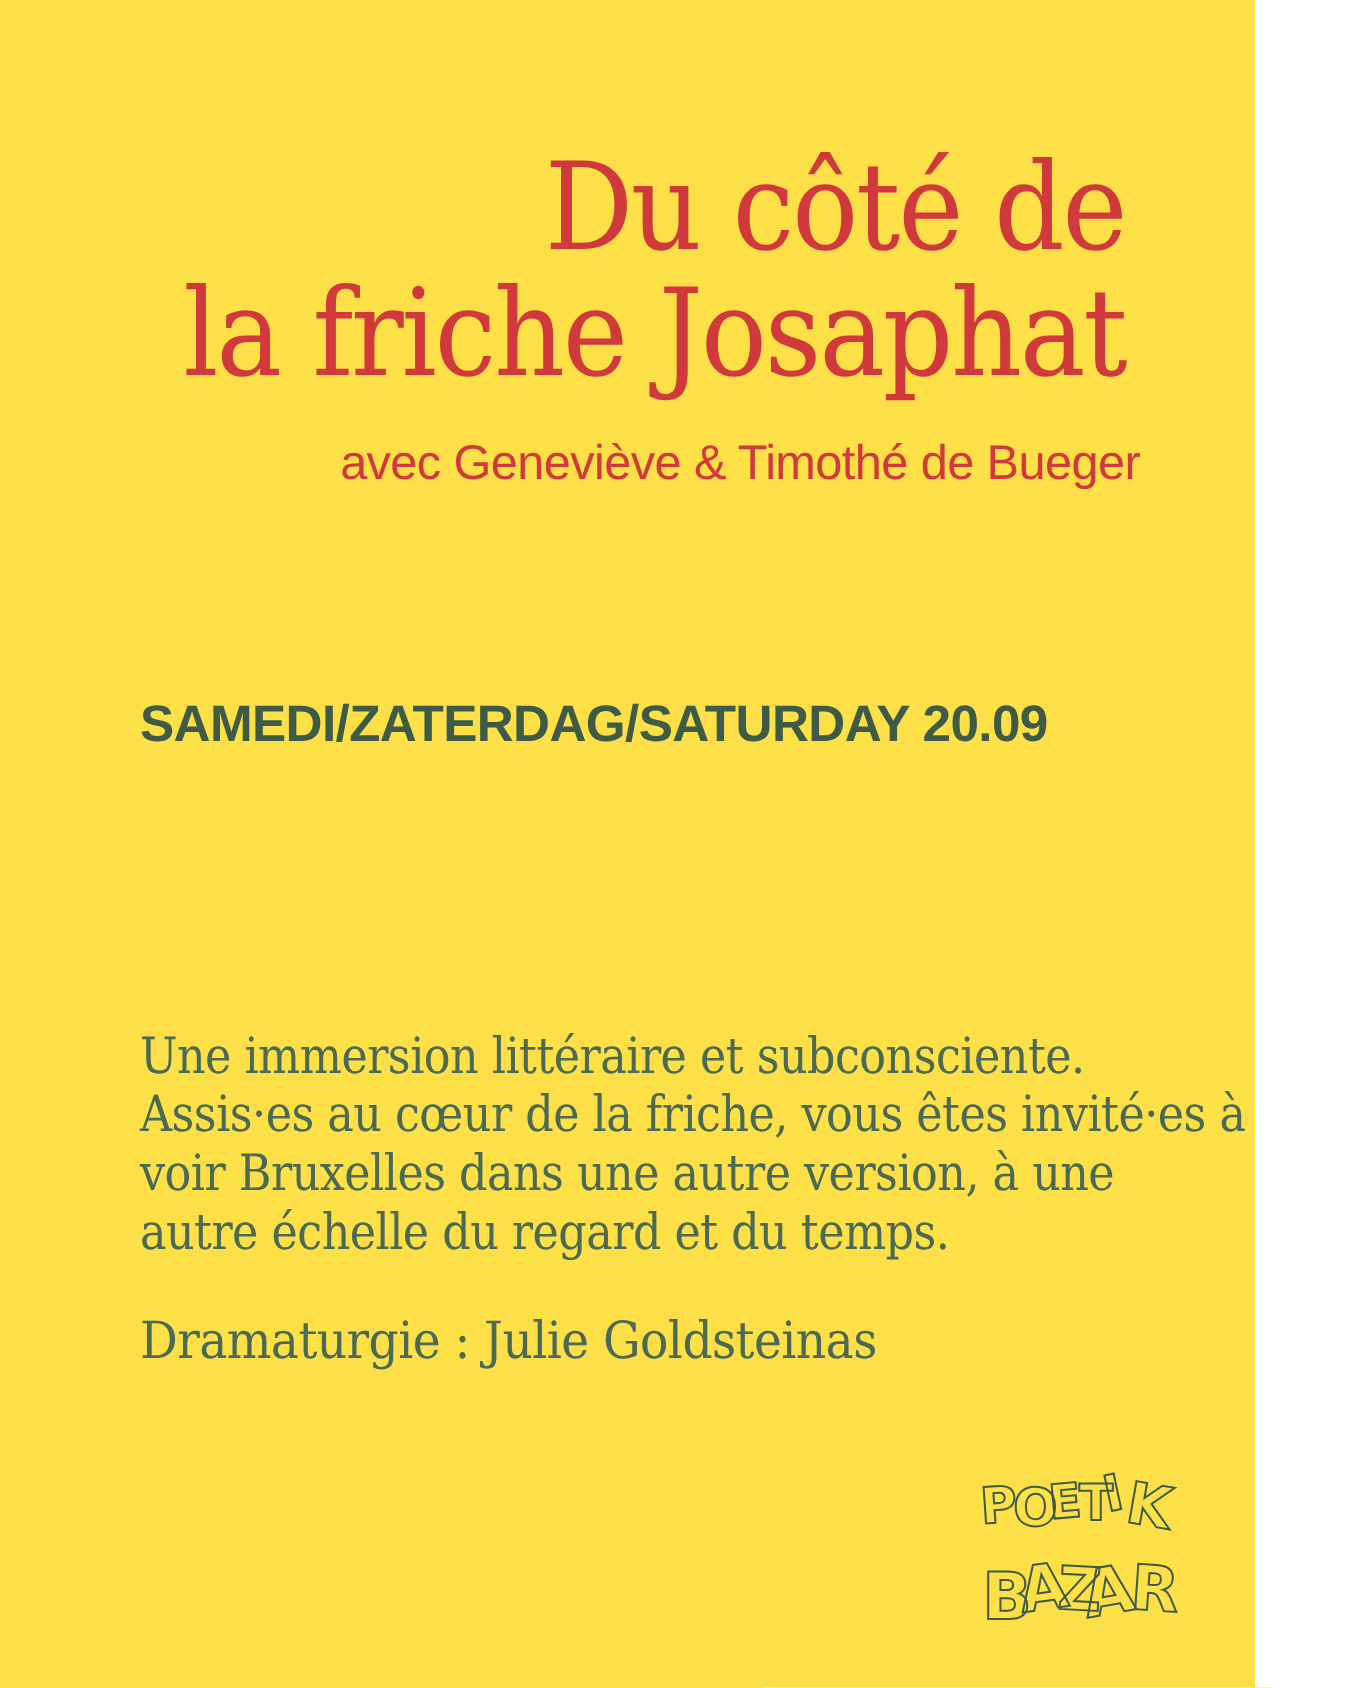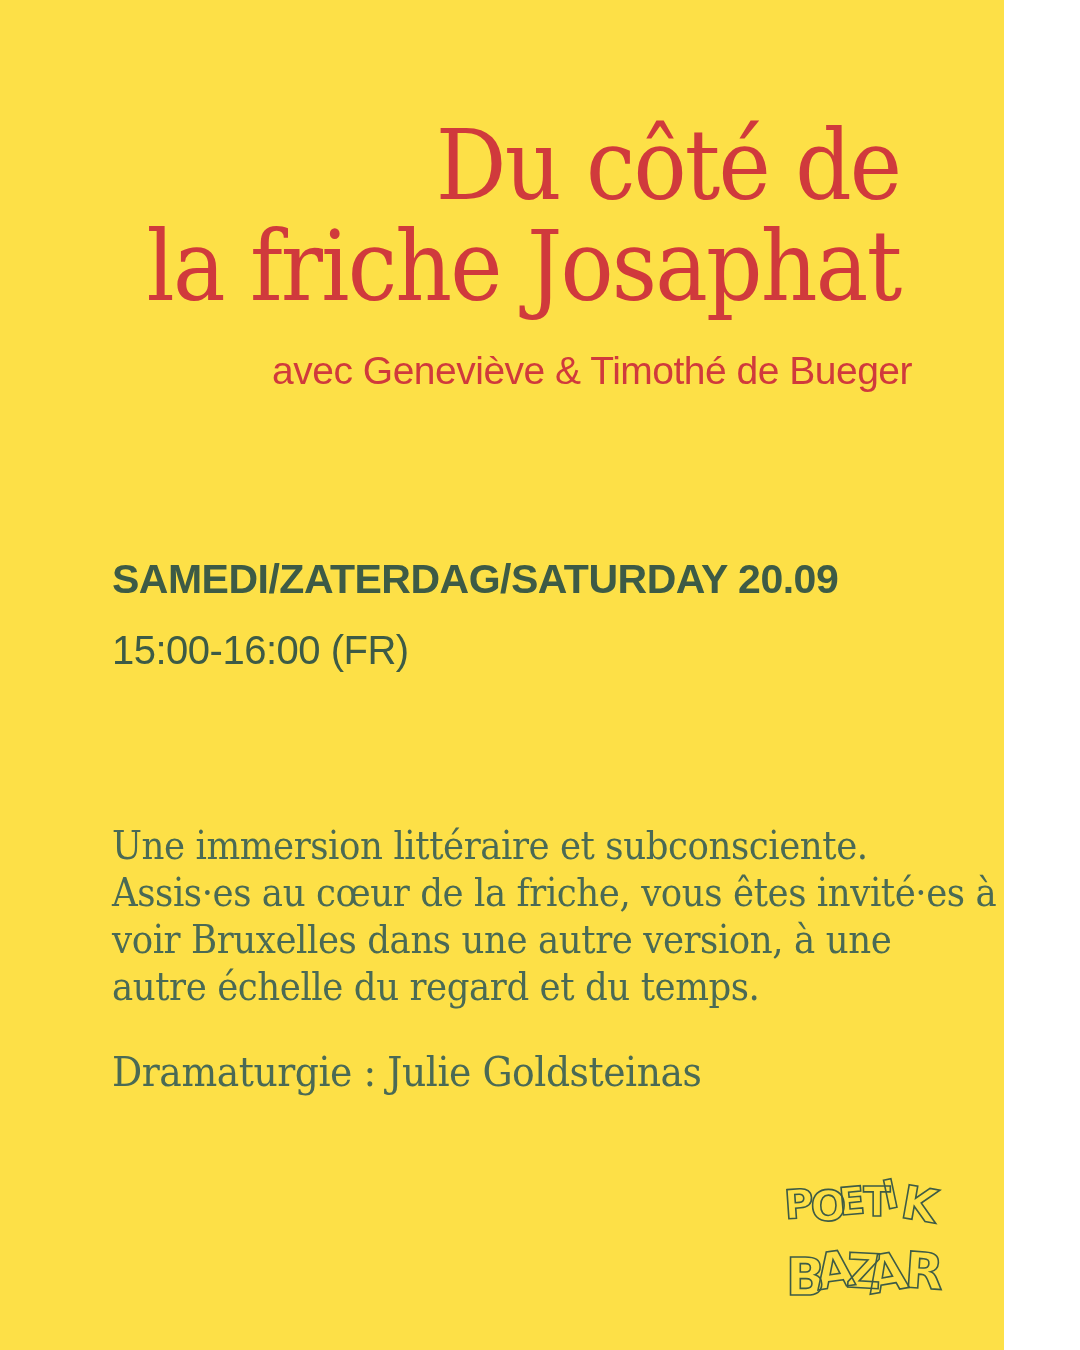--- a/index.html
+++ b/index.html
@@ -113,21 +113,20 @@
 
   <div class="title-block">
     <div>Du côté de</div>
     <div>la friche Josaphat</div>
   </div>
 
   <div class="subtitle">avec Geneviève &amp; Timothé de Bueger</div>
 
   <div class="info-block">
     <div class="date-heading">SAMEDI/ZATERDAG/SATURDAY 20.09</div>
-    <div class="info-line">15:00-16:00 (FR)</div>
   </div>
 
   <div class="description">
     <div>Une immersion littéraire et subconsciente.</div>
     <div>Assis·es au cœur de la friche, vous êtes invité·es à</div>
     <div>voir Bruxelles dans une autre version, à une</div>
     <div>autre échelle du regard et du temps.</div>
   </div>
 
   <div class="credit">Dramaturgie : Julie Goldsteinas</div>

